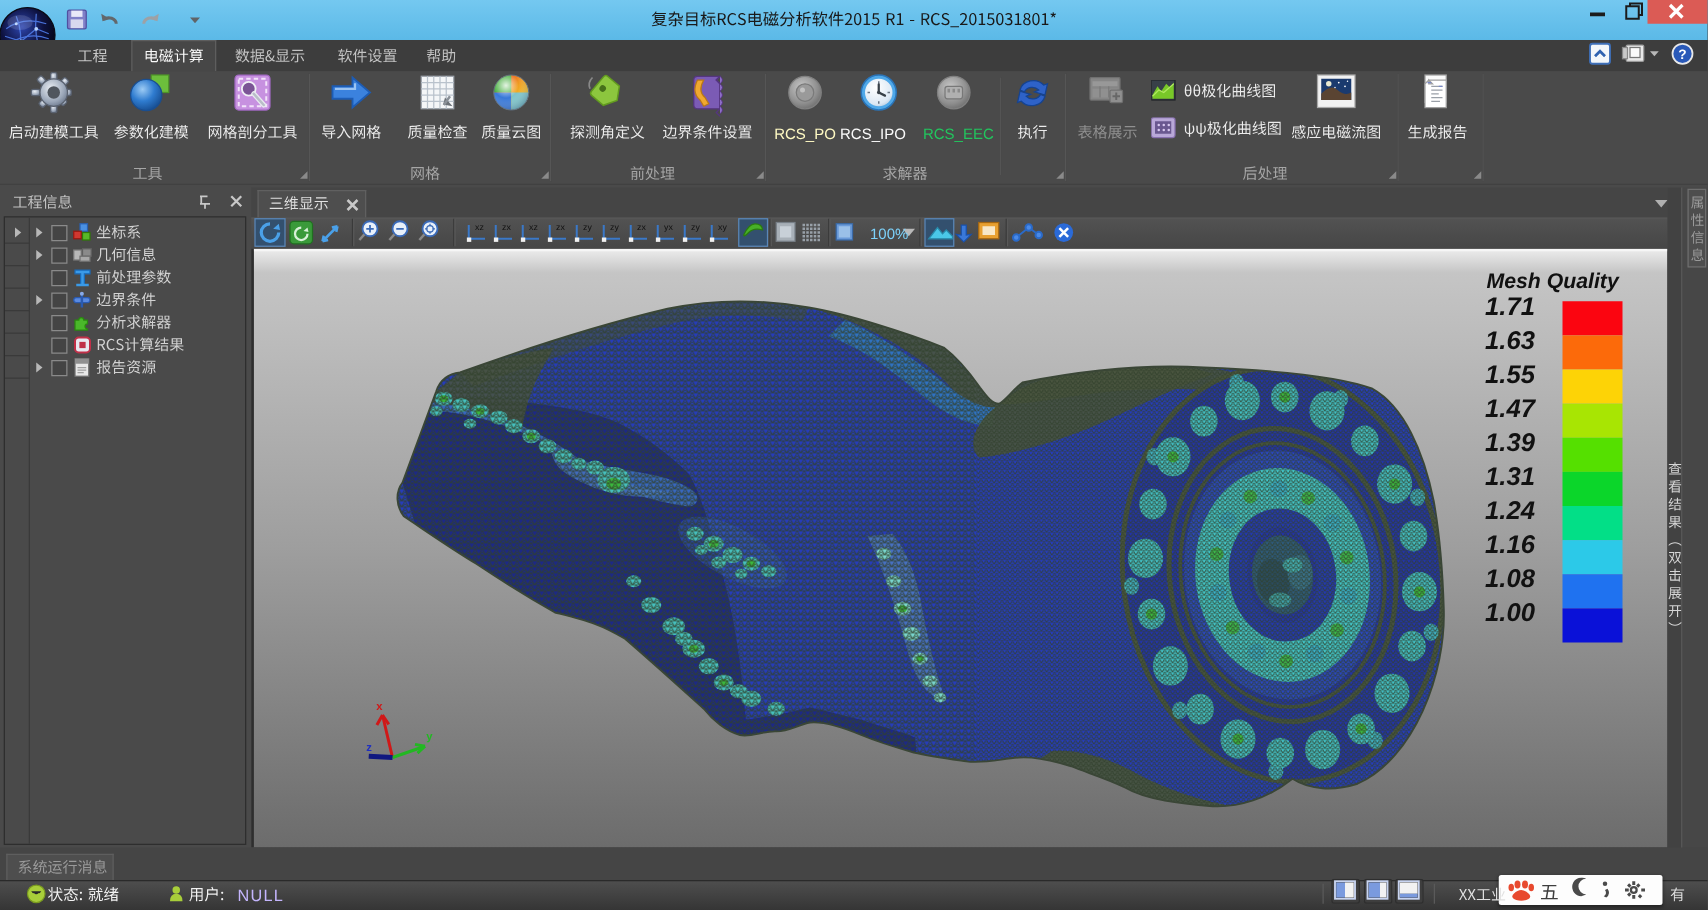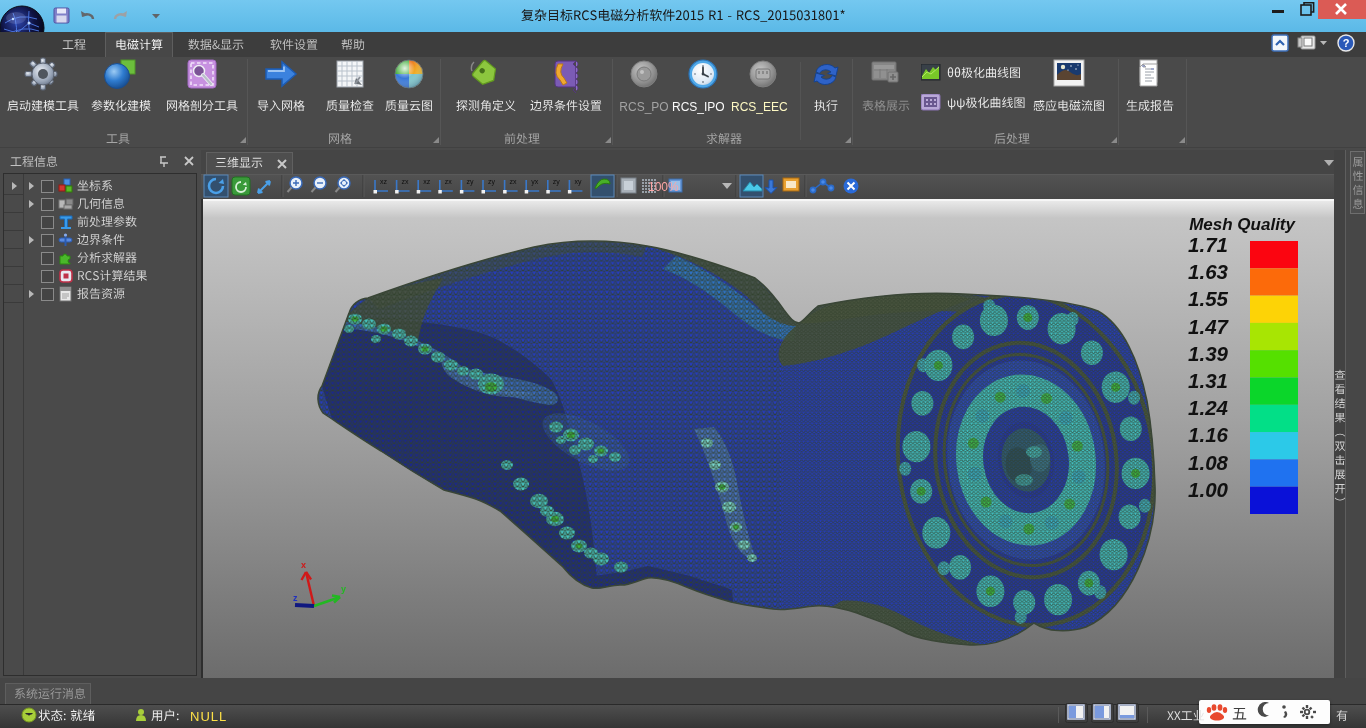--- a/index.html
+++ b/index.html
@@ -471,21 +471,21 @@
       <path d="M605 1v22" stroke="#585858"></path>
 <g stroke="#2A6AC8" stroke-width="1.6" fill="#4A8AE8">
         <path d="M612 16 L622 8 M622 8 L630 14" fill="none"></path>
         <circle cx="612" cy="16" r="2.6"></circle>
         <circle cx="622" cy="8" r="2.6"></circle>
         <circle cx="630" cy="14" r="2.6"></circle>
       </g>
 <circle cx="650" cy="12" r="7.5" fill="#2A6AD8"></circle>
       <path d="M646.5 8.5l7 7M653.5 8.5l-7 7" stroke="#FFF" stroke-width="2"></path>
 </svg>
-    <div class="abs" style="left:648px;top:180px;color:#fca5a5;font-size:12px;">100%</div>
+    <div class="abs" style="left:696px;top:180px;color:#7dd3fc;font-size:12px;">100%</div>
     <div class="abs" style="left:201px;top:199px;width:1133px;height:479px;background:#424242;"></div>
     <svg class="abs" style="left:201px;top:199px" width="1133" height="479" viewBox="0 0 1133 479">
 <defs>
 <linearGradient id="vbg" x1="0" y1="0" x2="0" y2="1">
 <stop offset="0" stop-color="#EDEDED"></stop>
           <stop offset="0.04" stop-color="#C5C5C5"></stop>
 <stop offset="0.5" stop-color="#9E9E9E"></stop>
           <stop offset="1" stop-color="#6C6C6C"></stop>
         </linearGradient>
 <pattern id="mesh" width="5.6" height="4.8" patternUnits="userSpaceOnUse">
@@ -684,21 +684,21 @@
     <div class="abs" style="left:5px;top:683px;width:86px;height:21px;background:#4E4E4E;border:1px solid #5E5E5E;border-bottom:none;"></div>
     <div class="abs" style="left:0;top:704px;width:1366px;height:24px;background:linear-gradient(#4E4E4E,#353535);border-top:1px solid #2A2A2A;"></div>
     <svg class="abs" style="left:20px;top:707px" width="130" height="18">
 <circle cx="9" cy="8" r="7" fill="#A8CE3A" stroke="#7A9A20"></circle>
 <path d="M5 6 a4.5 4.5 0 0 0 8 0 z" fill="#2A2A2A"></path>
       <circle cx="7" cy="8.6" r="1" fill="#A8CE3A"></circle>
       <circle cx="11" cy="8.6" r="1" fill="#A8CE3A"></circle>
 <circle cx="121" cy="5" r="3" fill="#A8CE3A"></circle>
       <path d="M116 14 q0 -6 5 -6 q5 0 5 6 z" fill="#A8CE3A"></path>
 </svg>
-    <div class="abs" style="left:190px;top:709px;color:#fde047;font-size:13px;letter-spacing:1px;">NULL</div>
+    <div class="abs" style="left:190px;top:709px;color:#c4b5fd;font-size:13px;letter-spacing:1px;">NULL</div>
     <div class="abs" style="left:1058px;top:707px;width:1px;height:16px;background:#5A5A5A;"></div>
     <div class="abs" style="left:1147px;top:707px;width:1px;height:16px;background:#5A5A5A;"></div>
     <svg class="abs" style="left:1065px;top:703px" width="23" height="20">
 <rect x="0.5" y="0.5" width="22" height="19" rx="2" fill="#3E3E3E" stroke="#2E2E2E"></rect>
 <rect x="3" y="2" width="16" height="14" fill="none" stroke="#C8D4F0" stroke-width="1.5"></rect>
       <rect x="4" y="3" width="7" height="12" fill="#7A9ADE"></rect>
       <rect x="11" y="3" width="7" height="12" fill="#F2F2F2"></rect>
     </svg>
     <svg class="abs" style="left:1091px;top:703px" width="23" height="20">
 <rect x="0.5" y="0.5" width="22" height="19" rx="2" fill="#3E3E3E" stroke="#2E2E2E"></rect>
@@ -732,23 +732,23 @@
 <rect x="97" y="8.8" width="3" height="2.4"></rect>
         <rect x="110" y="8.8" width="3" height="2.4"></rect>
 <g transform="rotate(45 104 10)">
           <rect x="102.8" y="3.6" width="2.4" height="2.6"></rect>
           <rect x="102.8" y="13.8" width="2.4" height="2.6"></rect>
           <rect x="97.6" y="8.8" width="2.6" height="2.4"></rect>
           <rect x="109.8" y="8.8" width="2.6" height="2.4"></rect>
         </g>
       </g>
 </svg>
-    <div class="abs" style="left:614px;top:100px;width:60px;text-align:center;color:#a3a3a3;font-size:12px;">RCS_PO</div>
+    <div class="abs" style="left:614px;top:100px;width:60px;text-align:center;color:#fef9c3;font-size:12px;">RCS_PO</div>
     <div class="abs" style="left:672px;top:100px;width:62px;color:#FAFAFA;font-size:12px;">RCS_IPO</div>
-    <div class="abs" style="left:731px;top:100px;width:64px;text-align:left;color:#fef9c3;font-size:12px;">RCS_EEC</div>
+    <div class="abs" style="left:731px;top:100px;width:64px;text-align:right;color:#22c55e;font-size:12px;">RCS_EEC</div>
     <svg class="abs" style="left:0;top:0;pointer-events:none" width="1366" height="728">
       <path fill="#1A1A1A" d="M524.7 14.3H530.8V15.1H524.7ZM524.7 12.7H530.8V13.6H524.7ZM523.8 12V15.9H525.2C524.5 16.8 523.3 17.8 522.2 18.3C522.4 18.5 522.8 18.8 522.9 19C523.4 18.7 524 18.3 524.5 17.8C525 18.4 525.7 18.9 526.5 19.3C524.9 19.8 523.1 20 521.4 20.2C521.6 20.4 521.8 20.8 521.8 21C523.8 20.8 525.8 20.5 527.6 19.8C529.2 20.4 531 20.8 533 20.9C533.1 20.7 533.3 20.3 533.5 20.1C531.8 20 530.2 19.7 528.7 19.3C529.9 18.7 531 18 531.6 17L531 16.6L530.9 16.7H525.7C525.9 16.4 526.1 16.2 526.3 15.9L526.2 15.9H531.8V12ZM524.5 9.1C523.9 10.4 522.7 11.6 521.6 12.3C521.8 12.5 522.1 12.9 522.2 13.1C522.9 12.6 523.6 11.9 524.2 11.2H532.7V10.3H524.8C525 10 525.2 9.7 525.4 9.4ZM530.1 17.4C529.5 18 528.6 18.5 527.6 18.9C526.6 18.5 525.8 18 525.2 17.4Z M537.4 17.3C536.8 18.2 535.8 19.1 534.8 19.6C535.1 19.8 535.4 20.2 535.6 20.3C536.6 19.7 537.7 18.6 538.4 17.6ZM542.3 17.7C543.2 18.4 544.3 19.5 544.8 20.2L545.6 19.7C545.1 19 544 18 543.1 17.2ZM539 9.1C539 9.6 538.9 10.1 538.8 10.6H535.3V11.6H538.4C537.9 12.8 536.8 13.7 534.6 14.3C534.8 14.5 535.1 14.8 535.2 15.1C537.7 14.4 538.9 13.2 539.5 11.6H542.4V13.4C542.4 14.4 542.7 14.7 543.7 14.7C543.9 14.7 544.9 14.7 545.2 14.7C546 14.7 546.3 14.3 546.4 12.6C546.1 12.6 545.7 12.4 545.5 12.3C545.5 13.6 545.4 13.7 545 13.7C544.8 13.7 544 13.7 543.8 13.7C543.5 13.7 543.4 13.7 543.4 13.4V10.6H539.8C539.9 10.1 539.9 9.6 540 9.1ZM534.9 15.6V16.5H539.9V19.9C539.9 20 539.9 20.1 539.7 20.1C539.4 20.1 538.7 20.1 538 20.1C538.1 20.4 538.3 20.7 538.3 21C539.3 21 540 21 540.4 20.9C540.8 20.7 541 20.4 541 19.9V16.5H546V15.6H541V14.4H539.9V15.6Z M550 13.9H556.9V16H550ZM550 13V10.8H556.9V13ZM550 17H556.9V19.1H550ZM549.1 9.9V21H550V20.1H556.9V21H557.9V9.9Z M566.1 10.1V11H571.7V10.1ZM570.1 15.8C570.7 17.1 571.3 18.8 571.5 19.8L572.4 19.5C572.2 18.4 571.6 16.8 571 15.5ZM566.4 15.6C566 16.9 565.5 18.3 564.7 19.3C565 19.4 565.3 19.6 565.5 19.8C566.2 18.8 566.9 17.3 567.3 15.7ZM565.5 13.2V14.1H568.3V19.8C568.3 19.9 568.2 20 568 20C567.9 20 567.2 20 566.6 20C566.7 20.3 566.8 20.7 566.9 21C567.8 21 568.4 21 568.8 20.8C569.1 20.6 569.3 20.3 569.3 19.8V14.1H572.4V13.2ZM562.6 9.1V11.8H560.6V12.7H562.4C562 14.4 561.1 16.2 560.3 17.2C560.5 17.5 560.8 17.9 560.9 18.1C561.5 17.3 562.1 15.9 562.6 14.5V21H563.6V14.2C564 14.9 564.6 15.7 564.8 16.1L565.4 15.3C565.1 15 564 13.5 563.6 13.1V12.7H565.3V11.8H563.6V9.1Z M575.5 15V11.4H577.1C578.6 11.4 579.4 11.9 579.4 13.1C579.4 14.4 578.6 15 577.1 15ZM579.5 20H580.9L578.5 15.8C579.8 15.5 580.6 14.6 580.6 13.1C580.6 11.2 579.2 10.5 577.3 10.5H574.3V20H575.5V16H577.2Z M586.2 20.2C587.4 20.2 588.3 19.7 589.1 18.8L588.4 18C587.8 18.7 587.1 19.1 586.2 19.1C584.4 19.1 583.2 17.6 583.2 15.2C583.2 12.8 584.5 11.4 586.2 11.4C587.1 11.4 587.7 11.7 588.2 12.3L588.8 11.5C588.3 10.9 587.4 10.3 586.2 10.3C583.8 10.3 582 12.2 582 15.2C582 18.3 583.8 20.2 586.2 20.2Z M593.5 20.2C595.5 20.2 596.7 19 596.7 17.5C596.7 16 595.9 15.4 594.8 14.9L593.4 14.3C592.7 14 591.8 13.7 591.8 12.7C591.8 11.9 592.5 11.4 593.6 11.4C594.5 11.4 595.2 11.7 595.8 12.2L596.4 11.5C595.8 10.8 594.7 10.3 593.6 10.3C591.9 10.3 590.6 11.4 590.6 12.8C590.6 14.2 591.7 14.9 592.6 15.3L593.9 15.9C594.8 16.3 595.5 16.6 595.5 17.6C595.5 18.5 594.8 19.1 593.5 19.1C592.5 19.1 591.6 18.6 590.9 17.9L590.2 18.8C591 19.6 592.1 20.2 593.5 20.2Z M603.2 14.7V16.6H599.9V14.7ZM604.2 14.7H607.5V16.6H604.2ZM603.2 13.8H599.9V11.9H603.2ZM604.2 13.8V11.9H607.5V13.8ZM598.9 11V18.3H599.9V17.5H603.2V18.9C603.2 20.4 603.6 20.8 605.1 20.8C605.4 20.8 607.6 20.8 607.9 20.8C609.3 20.8 609.6 20.1 609.8 18.2C609.5 18.1 609.1 17.9 608.8 17.7C608.7 19.4 608.6 19.8 607.9 19.8C607.4 19.8 605.5 19.8 605.1 19.8C604.3 19.8 604.2 19.7 604.2 18.9V17.5H608.5V11H604.2V9.1H603.2V11Z M610.8 9.8V10.6H612.3C612 12.8 611.5 14.9 610.6 16.3C610.8 16.5 611 17 611.1 17.2C611.3 16.9 611.5 16.5 611.7 16V20.5H612.5V19.4H614.5V13.7H612.5C612.8 12.7 613 11.7 613.1 10.6H614.7V9.8ZM612.5 14.5H613.8V18.6H612.5ZM620.5 9.1C620.3 9.8 619.9 10.7 619.5 11.4H617.3L618 11.1C617.8 10.5 617.4 9.7 616.9 9.1L616.2 9.4C616.6 10 617 10.9 617.2 11.4H615V12.3H622.7V11.4H620.4C620.8 10.8 621.2 10 621.5 9.4ZM614.9 20.5C615.1 20.4 615.5 20.3 617.8 19.9C617.9 20.2 617.9 20.5 618 20.8L618.7 20.7C618.6 19.8 618.2 18.6 617.9 17.6L617.2 17.7C617.4 18.2 617.5 18.7 617.6 19.2L615.9 19.4C616.9 18 617.9 16.1 618.7 14.3L617.9 13.9C617.7 14.5 617.5 15 617.2 15.5L615.9 15.6C616.4 14.8 616.9 13.8 617.3 12.8L616.4 12.4C616.1 13.6 615.5 14.9 615.3 15.2C615.1 15.5 615 15.7 614.8 15.8C614.9 16 615 16.4 615.1 16.6C615.2 16.5 615.5 16.5 616.8 16.3C616.3 17.4 615.7 18.3 615.5 18.6C615.1 19.2 614.9 19.6 614.6 19.6C614.7 19.9 614.8 20.3 614.9 20.5ZM618.9 20.5C619.1 20.3 619.5 20.2 622 19.9C622 20.2 622.1 20.5 622.2 20.8L622.9 20.6C622.8 19.8 622.3 18.5 621.9 17.5L621.2 17.7C621.4 18.1 621.6 18.6 621.8 19.1L619.8 19.4C620.8 17.9 621.8 16 622.5 14.2L621.6 13.9C621.4 14.4 621.2 15 621 15.5L619.6 15.6C620.1 14.8 620.6 13.8 620.9 12.8L620 12.4C619.8 13.6 619.2 14.8 619 15.1C618.9 15.5 618.7 15.7 618.5 15.7C618.6 16 618.8 16.4 618.8 16.6C619 16.5 619.3 16.4 620.6 16.3C620.1 17.4 619.7 18.3 619.4 18.6C619.1 19.1 618.8 19.5 618.6 19.6C618.7 19.8 618.8 20.3 618.9 20.5L618.9 20.4Z M632 9.3 631.1 9.7C632.1 11.6 633.6 13.7 635 14.9C635.2 14.6 635.5 14.3 635.8 14.1C634.4 13.1 632.9 11.1 632 9.3ZM627.5 9.3C626.8 11.3 625.4 13.1 623.9 14.3C624.1 14.4 624.5 14.8 624.7 15C625.1 14.7 625.4 14.4 625.7 14.1V15H628.2C627.9 17.2 627.2 19.2 624.1 20.2C624.4 20.5 624.6 20.8 624.7 21.1C628.1 19.9 628.9 17.5 629.3 15H632.8C632.7 18.2 632.5 19.5 632.1 19.8C632 19.9 631.9 20 631.6 20C631.3 20 630.5 20 629.6 19.9C629.8 20.2 629.9 20.6 630 20.9C630.8 20.9 631.6 20.9 632 20.9C632.4 20.9 632.7 20.8 633 20.4C633.5 19.9 633.6 18.5 633.8 14.5C633.9 14.3 633.9 14 633.9 14H625.8C626.9 12.8 627.9 11.3 628.5 9.6Z M642.6 10.5V14.5C642.6 16.3 642.4 18.8 641.3 20.5C641.5 20.6 641.9 20.9 642.1 21C643.3 19.2 643.5 16.5 643.5 14.5V14.5H645.9V21H646.8V14.5H648.7V13.5H643.5V11.2C645.1 10.9 646.8 10.5 648 10L647.2 9.2C646.1 9.7 644.2 10.2 642.6 10.5ZM639 9.1V11.9H637.1V12.8H638.9C638.5 14.6 637.6 16.6 636.7 17.7C636.9 18 637.1 18.3 637.2 18.6C637.9 17.7 638.5 16.3 639 14.9V21H640V14.7C640.4 15.4 640.9 16.2 641.1 16.7L641.8 15.9C641.5 15.5 640.4 14 640 13.5V12.8H641.9V11.9H640V9.1Z M657 9.1C656.7 11.1 656.2 13 655.3 14.2C655.5 14.3 655.9 14.6 656.1 14.8C656.6 14 657 13.1 657.3 12H660.7C660.5 12.9 660.3 13.9 660.1 14.5L660.9 14.7C661.2 13.8 661.5 12.4 661.8 11.2L661.1 11L661 11.1H657.6C657.7 10.5 657.8 9.8 657.9 9.2ZM657.9 13.2V13.8C657.9 15.6 657.7 18.3 655 20.4C655.2 20.5 655.5 20.8 655.7 21.1C657.3 19.8 658.1 18.4 658.5 17C659 18.8 659.9 20.3 661.2 21C661.3 20.8 661.6 20.4 661.9 20.2C660.2 19.4 659.3 17.3 658.8 15C658.9 14.6 658.9 14.2 658.9 13.8V13.2ZM650.5 15.7C650.6 15.6 651 15.5 651.5 15.5H652.9V17.4L649.8 17.8L650 18.8L652.9 18.3V21H653.8V18.2L655.6 17.9L655.5 17L653.8 17.3V15.5H655.4V14.6H653.8V12.7H652.9V14.6H651.5C651.9 13.7 652.3 12.7 652.7 11.6H655.5V10.6H653C653.2 10.2 653.3 9.7 653.4 9.3L652.4 9.1C652.3 9.6 652.2 10.1 652.1 10.6H649.9V11.6H651.8C651.4 12.6 651.1 13.4 650.9 13.8C650.7 14.4 650.5 14.8 650.2 14.8C650.3 15.1 650.5 15.5 650.5 15.7Z M666.4 15.6V16.5H670.1V21H671.1V16.5H674.7V15.6H671.1V12.7H674.1V11.7H671.1V9.2H670.1V11.7H668.4C668.6 11.2 668.7 10.5 668.8 9.9L667.9 9.7C667.6 11.4 667.1 13.1 666.3 14.2C666.5 14.3 667 14.5 667.1 14.7C667.5 14.1 667.8 13.4 668.1 12.7H670.1V15.6ZM665.8 9.1C665.1 11.1 663.9 13 662.7 14.3C662.9 14.5 663.2 15 663.3 15.3C663.7 14.8 664.1 14.3 664.5 13.8V21H665.4V12.2C665.9 11.3 666.3 10.4 666.7 9.4Z M675.9 20H681.9V19H679.2C678.7 19 678.2 19 677.7 19.1C679.9 16.9 681.4 15 681.4 13.1C681.4 11.4 680.3 10.3 678.6 10.3C677.4 10.3 676.6 10.8 675.8 11.7L676.5 12.4C677 11.7 677.7 11.3 678.5 11.3C679.7 11.3 680.2 12.1 680.2 13.1C680.2 14.8 678.9 16.7 675.9 19.3Z M686.1 20.2C687.9 20.2 689.1 18.5 689.1 15.2C689.1 11.9 687.9 10.3 686.1 10.3C684.3 10.3 683.2 11.9 683.2 15.2C683.2 18.5 684.3 20.2 686.1 20.2ZM686.1 19.2C685 19.2 684.3 18 684.3 15.2C684.3 12.4 685 11.2 686.1 11.2C687.2 11.2 687.9 12.4 687.9 15.2C687.9 18 687.2 19.2 686.1 19.2Z M690.9 20H696.1V19H694.2V10.5H693.3C692.8 10.8 692.1 11 691.3 11.1V11.9H693V19H690.9Z M700.3 20.2C701.9 20.2 703.5 19 703.5 16.9C703.5 14.8 702.2 13.9 700.6 13.9C700 13.9 699.6 14 699.2 14.2L699.4 11.5H703V10.5H698.4L698.1 14.9L698.7 15.3C699.2 15 699.6 14.8 700.3 14.8C701.5 14.8 702.3 15.6 702.3 16.9C702.3 18.3 701.4 19.2 700.2 19.2C699.1 19.2 698.4 18.7 697.9 18.1L697.3 18.9C697.9 19.5 698.9 20.2 700.3 20.2Z M710.6 15V11.4H712.2C713.7 11.4 714.5 11.9 714.5 13.1C714.5 14.4 713.7 15 712.2 15ZM714.6 20H715.9L713.5 15.8C714.8 15.5 715.7 14.6 715.7 13.1C715.7 11.2 714.3 10.5 712.3 10.5H709.4V20H710.6V16H712.3Z M717.5 20H722.7V19H720.8V10.5H719.9C719.3 10.8 718.7 11 717.9 11.1V11.9H719.6V19H717.5Z M728 16.8H731.4V15.9H728Z M738.3 15V11.4H739.9C741.4 11.4 742.3 11.9 742.3 13.1C742.3 14.4 741.4 15 739.9 15ZM742.4 20H743.7L741.3 15.8C742.6 15.5 743.5 14.6 743.5 13.1C743.5 11.2 742.1 10.5 740.1 10.5H737.2V20H738.3V16H740.1Z M749 20.2C750.2 20.2 751.2 19.7 751.9 18.8L751.3 18C750.6 18.7 750 19.1 749 19.1C747.2 19.1 746.1 17.6 746.1 15.2C746.1 12.8 747.3 11.4 749.1 11.4C749.9 11.4 750.5 11.7 751 12.3L751.7 11.5C751.1 10.9 750.2 10.3 749.1 10.3C746.7 10.3 744.8 12.2 744.8 15.2C744.8 18.3 746.6 20.2 749 20.2Z M756.3 20.2C758.3 20.2 759.6 19 759.6 17.5C759.6 16 758.7 15.4 757.6 14.9L756.3 14.3C755.5 14 754.7 13.7 754.7 12.7C754.7 11.9 755.4 11.4 756.5 11.4C757.3 11.4 758 11.7 758.6 12.2L759.3 11.5C758.6 10.8 757.6 10.3 756.5 10.3C754.7 10.3 753.5 11.4 753.5 12.8C753.5 14.2 754.5 14.9 755.4 15.3L756.8 15.9C757.7 16.3 758.4 16.6 758.4 17.6C758.4 18.5 757.6 19.1 756.4 19.1C755.4 19.1 754.4 18.6 753.7 17.9L753 18.8C753.8 19.6 755 20.2 756.3 20.2Z M760.3 21.8H767.2V21H760.3Z M768 20H774V19H771.3C770.8 19 770.3 19 769.8 19.1C772 16.9 773.5 15 773.5 13.1C773.5 11.4 772.4 10.3 770.7 10.3C769.5 10.3 768.7 10.8 767.9 11.7L768.6 12.4C769.1 11.7 769.8 11.3 770.6 11.3C771.8 11.3 772.3 12.1 772.3 13.1C772.3 14.8 771 16.7 768 19.3Z M778.2 20.2C780 20.2 781.2 18.5 781.2 15.2C781.2 11.9 780 10.3 778.2 10.3C776.4 10.3 775.3 11.9 775.3 15.2C775.3 18.5 776.4 20.2 778.2 20.2ZM778.2 19.2C777.2 19.2 776.4 18 776.4 15.2C776.4 12.4 777.2 11.2 778.2 11.2C779.3 11.2 780.1 12.4 780.1 15.2C780.1 18 779.3 19.2 778.2 19.2Z M783 20H788.2V19H786.3V10.5H785.4C784.9 10.8 784.3 11 783.4 11.1V11.9H785.1V19H783Z M792.5 20.2C794.1 20.2 795.6 19 795.6 16.9C795.6 14.8 794.3 13.9 792.7 13.9C792.1 13.9 791.7 14 791.3 14.2L791.5 11.5H795.1V10.5H790.5L790.2 14.9L790.8 15.3C791.3 15 791.8 14.8 792.4 14.8C793.6 14.8 794.4 15.6 794.4 16.9C794.4 18.3 793.5 19.2 792.3 19.2C791.2 19.2 790.5 18.7 790 18.1L789.4 18.9C790 19.5 791 20.2 792.5 20.2Z M799.9 20.2C801.7 20.2 802.8 18.5 802.8 15.2C802.8 11.9 801.7 10.3 799.9 10.3C798.1 10.3 796.9 11.9 796.9 15.2C796.9 18.5 798.1 20.2 799.9 20.2ZM799.9 19.2C798.8 19.2 798.1 18 798.1 15.2C798.1 12.4 798.8 11.2 799.9 11.2C801 11.2 801.7 12.4 801.7 15.2C801.7 18 801 19.2 799.9 19.2Z M806.9 20.2C808.6 20.2 810 19.2 810 17.5C810 16.1 809.1 15.3 807.9 15V15C809 14.6 809.6 13.8 809.6 12.7C809.6 11.2 808.5 10.3 806.9 10.3C805.8 10.3 804.9 10.8 804.2 11.4L804.8 12.2C805.4 11.6 806.1 11.3 806.8 11.3C807.8 11.3 808.4 11.9 808.4 12.8C808.4 13.8 807.8 14.6 805.8 14.6V15.5C808 15.5 808.8 16.3 808.8 17.4C808.8 18.5 808 19.2 806.8 19.2C805.7 19.2 805 18.7 804.5 18.1L803.9 18.9C804.5 19.5 805.4 20.2 806.9 20.2Z M811.8 20H817.1V19H815.2V10.5H814.2C813.7 10.8 813.1 11 812.3 11.1V11.9H814V19H811.8Z M821.5 20.2C823.3 20.2 824.5 19.1 824.5 17.7C824.5 16.4 823.8 15.7 822.9 15.2V15.1C823.5 14.7 824.2 13.8 824.2 12.8C824.2 11.4 823.2 10.3 821.6 10.3C820.1 10.3 819 11.3 819 12.7C819 13.7 819.6 14.5 820.2 14.9V15C819.4 15.5 818.5 16.4 818.5 17.6C818.5 19.1 819.8 20.2 821.5 20.2ZM822.2 14.8C821.1 14.4 820 13.9 820 12.7C820 11.8 820.7 11.2 821.6 11.2C822.6 11.2 823.2 12 823.2 12.9C823.2 13.6 822.8 14.3 822.2 14.8ZM821.6 19.3C820.4 19.3 819.6 18.5 819.6 17.5C819.6 16.6 820.1 15.9 820.9 15.4C822.2 15.9 823.4 16.4 823.4 17.7C823.4 18.6 822.7 19.3 821.6 19.3Z M828.7 20.2C830.5 20.2 831.7 18.5 831.7 15.2C831.7 11.9 830.5 10.3 828.7 10.3C826.9 10.3 825.8 11.9 825.8 15.2C825.8 18.5 826.9 20.2 828.7 20.2ZM828.7 19.2C827.7 19.2 826.9 18 826.9 15.2C826.9 12.4 827.7 11.2 828.7 11.2C829.8 11.2 830.6 12.4 830.6 15.2C830.6 18 829.8 19.2 828.7 19.2Z M833.5 20H838.7V19H836.8V10.5H835.9C835.4 10.8 834.8 11 833.9 11.1V11.9H835.6V19H833.5Z M841.6 13.9 842.6 12.6 843.6 13.9 844.2 13.5 843.3 12.1 844.8 11.5 844.5 10.8 843.1 11.2 842.9 9.7H842.2L842.1 11.2L840.6 10.8L840.4 11.5L841.8 12.1L841 13.5Z"></path>
       <path fill="#C8C8C8" d="M62.6 48.1V49H73.4V48.1H68.5V41.2H72.8V40.3H63.2V41.2H67.5V48.1Z M80.4 40.2H84V42.4H80.4ZM79.5 39.4V43.2H84.9V39.4ZM79.4 46.5V47.3H81.7V48.8H78.6V49.6H85.6V48.8H82.6V47.3H85V46.5H82.6V45H85.3V44.2H79.1V45H81.7V46.5ZM78.3 39.1C77.4 39.5 75.9 39.8 74.5 40.1C74.6 40.3 74.7 40.6 74.8 40.8C75.3 40.7 75.9 40.6 76.5 40.5V42.3H74.6V43.1H76.4C75.9 44.5 75.1 46.1 74.3 46.9C74.5 47.2 74.7 47.5 74.8 47.8C75.4 47 76.1 45.8 76.5 44.6V49.9H77.4V44.8C77.8 45.3 78.3 45.9 78.5 46.3L79.1 45.5C78.8 45.3 77.8 44.2 77.4 43.9V43.1H78.9V42.3H77.4V40.3C78 40.1 78.5 40 79 39.8Z"></path>
       <path fill="#FAFAFA" d="M120.4 44.1V45.8H117.4V44.1ZM121.4 44.1H124.5V45.8H121.4ZM120.4 43.3H117.4V41.5H120.4ZM121.4 43.3V41.5H124.5V43.3ZM116.5 40.7V47.5H117.4V46.7H120.4V48C120.4 49.4 120.8 49.8 122.2 49.8C122.5 49.8 124.5 49.8 124.8 49.8C126.1 49.8 126.4 49.1 126.5 47.3C126.3 47.2 125.9 47.1 125.6 46.9C125.6 48.4 125.4 48.8 124.8 48.8C124.3 48.8 122.6 48.8 122.2 48.8C121.5 48.8 121.4 48.7 121.4 48V46.7H125.4V40.7H121.4V38.9H120.4V40.7Z M127.5 39.6V40.3H128.8C128.6 42.4 128.1 44.3 127.3 45.6C127.5 45.8 127.7 46.2 127.7 46.4C127.9 46.1 128.1 45.7 128.3 45.3V49.4H129V48.4H130.9V43.2H129.1C129.3 42.3 129.5 41.3 129.6 40.3H131.1V39.6ZM129 43.9H130.2V47.7H129ZM136.4 38.9C136.2 39.6 135.8 40.5 135.5 41.1H133.4L134.1 40.8C133.9 40.3 133.5 39.5 133.1 39L132.4 39.3C132.8 39.8 133.2 40.6 133.3 41.1H131.3V41.9H138.5V41.1H136.3C136.7 40.5 137 39.8 137.3 39.2ZM131.2 49.4C131.4 49.3 131.8 49.3 133.9 48.9C134 49.2 134 49.5 134.1 49.8L134.7 49.6C134.6 48.8 134.3 47.7 134 46.8L133.4 46.9C133.5 47.3 133.6 47.8 133.8 48.2L132.2 48.5C133.1 47.1 134 45.4 134.8 43.7L134 43.4C133.8 43.9 133.6 44.4 133.4 44.8L132.2 44.9C132.6 44.2 133.1 43.3 133.4 42.4L132.7 42C132.4 43.1 131.8 44.3 131.6 44.5C131.5 44.8 131.3 45.1 131.1 45.1C131.2 45.3 131.4 45.7 131.4 45.9C131.6 45.8 131.8 45.7 133 45.6C132.5 46.6 132 47.4 131.8 47.8C131.5 48.3 131.2 48.6 131 48.7C131.1 48.9 131.2 49.3 131.2 49.4ZM134.9 49.4C135.1 49.3 135.5 49.2 137.8 48.9C137.8 49.2 137.9 49.5 138 49.7L138.6 49.6C138.5 48.8 138.1 47.6 137.7 46.7L137.1 46.9C137.2 47.3 137.4 47.7 137.6 48.2L135.8 48.4C136.7 47.1 137.6 45.4 138.2 43.7L137.5 43.3C137.3 43.8 137.1 44.3 136.9 44.8L135.6 44.9C136 44.2 136.5 43.2 136.8 42.3L136 42C135.7 43.1 135.2 44.2 135.1 44.5C134.9 44.8 134.8 45 134.6 45.1C134.7 45.3 134.8 45.7 134.9 45.8C135 45.8 135.3 45.7 136.6 45.6C136.1 46.6 135.6 47.4 135.4 47.7C135.1 48.2 134.9 48.6 134.6 48.6C134.7 48.9 134.9 49.3 134.9 49.4L134.9 49.4Z M140.6 39.7C141.3 40.3 142.2 41.1 142.5 41.6L143.2 40.9C142.7 40.4 141.9 39.7 141.2 39.1ZM139.6 42.7V43.6H141.5V47.9C141.5 48.4 141.1 48.8 140.9 48.9C141 49.1 141.3 49.5 141.4 49.7C141.5 49.5 141.9 49.2 144.1 47.6C144.1 47.4 143.9 47.1 143.8 46.8L142.4 47.8V42.7ZM146.5 39V42.9H143.5V43.8H146.5V50H147.5V43.8H150.5V42.9H147.5V39Z M154 43.5H160.2V44.2H154ZM154 44.8H160.2V45.5H154ZM154 42.3H160.2V42.9H154ZM157.9 38.9C157.6 39.8 157 40.7 156.2 41.2C156.4 41.3 156.8 41.5 157 41.6H154.6L155.2 41.4C155.2 41.2 155 40.8 154.8 40.6H156.8V39.8H153.7C153.8 39.6 153.9 39.3 154 39.1L153.2 38.9C152.8 39.8 152.2 40.7 151.4 41.3C151.6 41.5 152 41.7 152.2 41.8C152.5 41.5 152.9 41 153.2 40.6H153.8C154.1 40.9 154.3 41.4 154.4 41.6H153.1V46.1H154.7V46.9L154.7 47.2H151.7V47.9H154.4C154.1 48.4 153.4 48.9 151.9 49.3C152.1 49.5 152.3 49.8 152.4 50C154.3 49.4 155.2 48.7 155.5 47.9H158.7V49.9H159.6V47.9H162.4V47.2H159.6V46.1H161.1V41.6H159.9L160.6 41.3C160.4 41.1 160.2 40.8 160 40.6H162.3V39.8H158.4C158.6 39.6 158.7 39.3 158.8 39.1ZM158.7 47.2H155.6L155.6 46.9V46.1H158.7ZM157.1 41.6C157.4 41.3 157.7 41 158 40.6H159C159.3 40.9 159.6 41.3 159.8 41.6Z"></path>
       <path fill="#C4C4C4" d="M193.2 39.1C193 39.6 192.6 40.3 192.3 40.7L192.9 41C193.2 40.6 193.6 40 194 39.5ZM189 39.5C189.3 40 189.6 40.6 189.7 41.1L190.4 40.8C190.3 40.3 190 39.7 189.6 39.2ZM192.8 45.9C192.5 46.5 192.2 47 191.7 47.5C191.2 47.3 190.8 47 190.3 46.8C190.5 46.6 190.7 46.2 190.9 45.9ZM189.2 47.2C189.8 47.4 190.5 47.7 191.1 48C190.3 48.6 189.4 48.9 188.4 49.2C188.5 49.3 188.7 49.6 188.8 49.9C189.9 49.6 190.9 49.1 191.8 48.4C192.2 48.6 192.6 48.9 192.8 49.1L193.4 48.5C193.1 48.3 192.8 48.1 192.4 47.9C193 47.2 193.5 46.3 193.8 45.3L193.3 45.1L193.2 45.1H191.2L191.5 44.5L190.7 44.4C190.6 44.6 190.5 44.9 190.4 45.1H188.7V45.9H190C189.7 46.4 189.5 46.8 189.2 47.2ZM191 38.9V41.2H188.5V41.9H190.7C190.1 42.7 189.2 43.4 188.4 43.8C188.5 43.9 188.8 44.3 188.9 44.5C189.6 44.1 190.4 43.4 191 42.7V44.2H191.8V42.5C192.4 42.9 193.1 43.5 193.4 43.8L193.9 43.1C193.6 42.9 192.6 42.3 192 41.9H194.3V41.2H191.8V38.9ZM195.4 39C195.1 41.1 194.6 43.1 193.7 44.4C193.9 44.5 194.2 44.8 194.4 45C194.7 44.5 194.9 44 195.2 43.4C195.4 44.6 195.8 45.7 196.2 46.6C195.6 47.8 194.6 48.6 193.3 49.3C193.5 49.4 193.7 49.8 193.8 50C195 49.3 196 48.5 196.7 47.5C197.3 48.5 198 49.3 199 49.9C199.1 49.6 199.4 49.3 199.6 49.1C198.6 48.6 197.8 47.7 197.2 46.6C197.8 45.4 198.2 43.9 198.5 42.1H199.3V41.2H195.9C196 40.6 196.2 39.9 196.3 39.1ZM197.6 42.1C197.4 43.5 197.1 44.7 196.7 45.7C196.2 44.6 195.9 43.4 195.7 42.1Z M205.7 46.1V50H206.5V49.5H210.2V49.9H211V46.1H208.7V44.7H211.4V43.9H208.7V42.6H211V39.4H204.6V43.1C204.6 45 204.5 47.6 203.3 49.4C203.5 49.5 203.9 49.8 204 49.9C205 48.5 205.4 46.4 205.5 44.7H207.9V46.1ZM205.5 40.2H210.1V41.8H205.5ZM205.5 42.6H207.9V43.9H205.5L205.5 43.1ZM206.5 48.7V46.9H210.2V48.7ZM201.9 38.9V41.3H200.4V42.2H201.9V44.8C201.3 45 200.7 45.2 200.2 45.3L200.5 46.2L201.9 45.7V48.8C201.9 49 201.8 49 201.7 49C201.6 49.1 201.1 49.1 200.6 49C200.7 49.3 200.8 49.7 200.8 49.9C201.6 49.9 202 49.9 202.3 49.7C202.6 49.6 202.7 49.3 202.7 48.8V45.4L204.1 45L204 44.2L202.7 44.6V42.2H204.1V41.3H202.7V38.9Z M215 49.2C216 49.2 216.9 48.8 217.5 48.1C218.3 48.7 218.9 49 219.6 49.2L219.9 48.2C219.4 48.1 218.8 47.8 218.2 47.4C218.9 46.5 219.4 45.4 219.7 44.3H218.7C218.5 45.3 218 46.1 217.5 46.9C216.7 46.2 215.8 45.3 215.3 44.4C216.2 43.7 217.2 42.9 217.2 41.8C217.2 40.8 216.6 40 215.5 40C214.3 40 213.5 40.9 213.5 42.1C213.5 42.7 213.7 43.5 214.1 44.2C213.2 44.8 212.3 45.5 212.3 46.7C212.3 48.1 213.4 49.2 215 49.2ZM216.8 47.6C216.3 48 215.7 48.3 215.1 48.3C214.2 48.3 213.4 47.6 213.4 46.7C213.4 46 213.9 45.4 214.5 44.9C215.1 45.9 216 46.8 216.8 47.6ZM214.9 43.7C214.6 43.1 214.4 42.6 214.4 42.1C214.4 41.4 214.9 40.8 215.5 40.8C216.1 40.8 216.4 41.3 216.4 41.8C216.4 42.6 215.7 43.1 214.9 43.7Z M223 42.2H229.1V43.4H223ZM223 40.2H229.1V41.5H223ZM222.1 39.5V44.1H230.1V39.5ZM229.9 45C229.5 45.8 228.8 46.8 228.2 47.5L228.9 47.8C229.5 47.2 230.2 46.2 230.7 45.4ZM221.5 45.4C222 46.2 222.6 47.3 222.9 47.9L223.6 47.5C223.4 46.9 222.7 45.9 222.3 45.1ZM226.9 44.6V48.5H225.1V44.6H224.3V48.5H220.5V49.4H231.6V48.5H227.8V44.6Z M234.9 44.8C234.4 46.1 233.5 47.5 232.5 48.3C232.7 48.4 233.1 48.7 233.3 48.9C234.3 47.9 235.2 46.5 235.8 45ZM240.3 45.2C241.1 46.3 242 47.9 242.4 48.9L243.3 48.5C242.9 47.5 242 45.9 241.1 44.8ZM233.8 39.8V40.7H242.3V39.8ZM232.8 42.7V43.6H237.6V48.8C237.6 49 237.5 49 237.3 49C237.1 49 236.3 49 235.5 49C235.6 49.3 235.8 49.7 235.8 49.9C236.9 49.9 237.6 49.9 238 49.8C238.4 49.6 238.6 49.4 238.6 48.8V43.6H243.4V42.7Z"></path>
       <path fill="#C4C4C4" d="M277.1 38.9C276.8 40.8 276.4 42.5 275.5 43.7C275.7 43.8 276.1 44 276.3 44.2C276.8 43.5 277.1 42.6 277.4 41.6H280.5C280.3 42.4 280.1 43.3 280 43.9L280.7 44.1C281 43.3 281.3 42 281.5 40.9L280.9 40.7L280.8 40.8H277.6C277.8 40.2 277.9 39.6 278 39ZM278 42.7V43.3C278 45 277.8 47.5 275.2 49.4C275.4 49.5 275.8 49.8 275.9 50C277.4 48.8 278.1 47.5 278.5 46.3C279 47.9 279.8 49.2 281 49.9C281.1 49.7 281.4 49.4 281.6 49.2C280.1 48.4 279.2 46.5 278.8 44.4C278.8 44 278.8 43.6 278.8 43.3V42.7ZM271.1 45C271.2 44.9 271.6 44.8 272.1 44.8H273.3V46.6L270.5 47L270.7 47.9L273.3 47.5V49.9H274.2V47.3L275.8 47.1L275.7 46.2L274.2 46.5V44.8H275.7V44H274.2V42.2H273.3V44H272C272.4 43.2 272.8 42.2 273.2 41.2H275.7V40.3H273.4C273.6 39.9 273.7 39.5 273.8 39.1L272.9 38.9C272.8 39.4 272.7 39.9 272.5 40.3H270.6V41.2H272.3C272 42.2 271.6 43 271.5 43.3C271.3 43.8 271.1 44.2 270.8 44.2C270.9 44.4 271.1 44.8 271.1 45Z M285.8 44.9V45.8H289.2V50H290.1V45.8H293.4V44.9H290.1V42.3H292.9V41.4H290.1V39.1H289.2V41.4H287.6C287.8 40.8 287.9 40.3 288 39.7L287.2 39.5C286.9 41.1 286.4 42.6 285.7 43.6C285.9 43.7 286.3 44 286.5 44.1C286.8 43.6 287.1 43 287.4 42.3H289.2V44.9ZM285.2 39C284.6 40.8 283.5 42.6 282.4 43.8C282.5 44 282.8 44.4 282.9 44.6C283.3 44.2 283.6 43.8 284 43.2V49.9H284.9V41.8C285.3 41 285.7 40.1 286.1 39.2Z M295.5 39.7C296.1 40.3 296.9 41.1 297.3 41.6L297.9 40.9C297.5 40.4 296.7 39.7 296.1 39.1ZM294.5 42.7V43.6H296.2V47.9C296.2 48.4 295.8 48.8 295.6 49C295.8 49.1 296 49.5 296.1 49.7C296.3 49.5 296.6 49.2 298.7 47.7C298.6 47.5 298.5 47.1 298.4 46.9L297.1 47.9V42.7ZM299.9 39.4V40.7C299.9 41.6 299.6 42.6 298 43.3C298.2 43.4 298.5 43.8 298.6 44C300.4 43.1 300.7 41.8 300.7 40.7V40.2H302.9V42.1C302.9 43 303 43.4 303.9 43.4C304 43.4 304.6 43.4 304.8 43.4C305 43.4 305.3 43.4 305.4 43.3C305.4 43.1 305.4 42.8 305.3 42.5C305.2 42.6 304.9 42.6 304.8 42.6C304.6 42.6 304.1 42.6 303.9 42.6C303.7 42.6 303.7 42.5 303.7 42.1V39.4ZM303.7 45.1C303.2 46 302.6 46.8 301.8 47.5C301 46.8 300.3 46 299.9 45.1ZM298.6 44.2V45.1H299.2L299.1 45.1C299.5 46.2 300.2 47.2 301.1 48C300.2 48.5 299.1 48.9 298.1 49.2C298.3 49.4 298.5 49.7 298.5 50C299.7 49.6 300.8 49.2 301.8 48.5C302.7 49.2 303.8 49.7 305 50C305.1 49.7 305.4 49.4 305.6 49.2C304.4 49 303.4 48.5 302.5 48C303.5 47.1 304.3 45.9 304.8 44.4L304.3 44.2L304.1 44.2Z M313.8 40H315.8V41.1H313.8ZM311 40H313V41.1H311ZM308.3 40H310.2V41.1H308.3ZM308.3 43.9V48.9H306.7V49.6H317.3V48.9H315.7V43.9H311.9L312.1 43.2H317.1V42.5H312.2L312.4 41.8H316.7V39.4H307.4V41.8H311.4L311.4 42.5H306.8V43.2H311.2L311.1 43.9ZM309.1 48.9V48.2H314.8V48.9ZM309.1 45.7H314.8V46.4H309.1ZM309.1 45.2V44.5H314.8V45.2ZM309.1 46.9H314.8V47.6H309.1Z"></path>
       <path fill="#C4C4C4" d="M344.3 38.9V39.9H341.8V40.6H344.3V41.5H342V42.2H344.3V42.5C344.3 42.7 344.3 42.9 344.2 43.1H341.6V43.9H343.8C343.5 44.4 342.8 44.9 341.8 45.3C342 45.4 342.3 45.7 342.5 45.9C343.8 45.4 344.5 44.6 344.9 43.9H347.5V43.1H345.1C345.2 42.9 345.2 42.7 345.2 42.5V42.2H347.2V41.5H345.2V40.6H347.4V39.9H345.2V38.9ZM348 39.4V45.4H348.9V40.2H350.9C350.6 40.7 350.2 41.3 349.8 41.8C350.9 42.4 351.3 43 351.3 43.4C351.3 43.7 351.2 43.8 351 43.9C350.8 44 350.6 44 350.5 44C350.1 44 349.7 44 349.2 44C349.3 44.2 349.4 44.5 349.4 44.7C349.9 44.8 350.4 44.8 350.8 44.7C351.1 44.7 351.4 44.6 351.6 44.5C352 44.3 352.2 44 352.1 43.5C352.1 42.9 351.8 42.4 350.8 41.7C351.3 41.1 351.8 40.4 352.3 39.8L351.6 39.4L351.5 39.4ZM342.8 45.9V49.3H343.7V46.7H346.5V49.9H347.4V46.7H350.5V48.3C350.5 48.5 350.4 48.5 350.2 48.5C350 48.5 349.3 48.5 348.5 48.5C348.7 48.7 348.8 49 348.9 49.3C349.9 49.3 350.5 49.3 350.9 49.2C351.3 49 351.4 48.8 351.4 48.3V45.9H347.4V44.9H346.5V45.9Z M360.6 38.9C360.6 39.8 360.6 40.8 360.6 41.6H358.6V42.5H360.5C360.4 45.4 359.8 47.9 357.5 49.3C357.7 49.5 358 49.8 358.1 50C360.6 48.4 361.2 45.7 361.4 42.5H363.3C363.2 46.9 363 48.5 362.7 48.9C362.6 49 362.5 49 362.3 49C362 49 361.4 49 360.7 49C360.9 49.2 361 49.6 361 49.9C361.6 49.9 362.3 49.9 362.6 49.9C363 49.8 363.3 49.7 363.5 49.4C363.9 48.9 364 47.2 364.1 42.1C364.1 42 364.1 41.6 364.1 41.6H361.4C361.5 40.8 361.5 39.8 361.5 38.9ZM353.4 47.9 353.6 48.8C355 48.4 357 48 358.9 47.5L358.9 46.7L358.2 46.9V39.5H354.3V47.7ZM355.1 47.5V45.5H357.3V47.1ZM355.1 42.9H357.3V44.7H355.1ZM355.1 42.1V40.3H357.3V42.1Z"></path>
       <path fill="#ECECEC" d="M10.3 106.3V110.9H11.2V110.1H16.7V110.9H17.6V106.3ZM11.2 109.3V107.1H16.7V109.3ZM12.2 100.1C12.5 100.6 12.8 101.2 12.9 101.6H8.8V104.5C8.8 106.3 8.7 108.7 7.4 110.4C7.6 110.5 8 110.8 8.2 111C9.4 109.3 9.7 106.8 9.8 105H17.4V101.6H13.5L13.9 101.5C13.7 101.1 13.4 100.4 13.1 99.9ZM9.8 102.5H16.5V104.1H9.8Z M20.1 100.9V101.7H24.7V100.9ZM26.8 100.1C26.8 101 26.8 101.8 26.8 102.7H25.1V103.6H26.8C26.6 106.3 26.1 108.8 24.5 110.3C24.7 110.4 25 110.7 25.2 110.9C27 109.3 27.5 106.5 27.7 103.6H29.4C29.3 107.8 29.2 109.4 28.8 109.8C28.7 109.9 28.6 110 28.4 110C28.1 110 27.5 110 26.8 109.9C27 110.1 27.1 110.5 27.1 110.8C27.7 110.8 28.4 110.8 28.7 110.8C29.1 110.7 29.4 110.6 29.6 110.3C30 109.8 30.2 108.1 30.3 103.1C30.3 103 30.3 102.7 30.3 102.7H27.7C27.7 101.8 27.7 101 27.7 100.1ZM20.1 109.5 20.1 109.5V109.5C20.4 109.3 20.8 109.2 24.1 108.4L24.4 109.2L25.1 109C24.9 108.1 24.4 106.7 23.9 105.6L23.2 105.8C23.4 106.4 23.7 107 23.9 107.7L21 108.3C21.5 107.2 21.9 105.8 22.2 104.6H24.9V103.8H19.6V104.6H21.3C21 106 20.5 107.4 20.3 107.8C20.1 108.3 20 108.6 19.8 108.6C19.9 108.9 20 109.3 20.1 109.5Z M35.7 100.9V101.7H38V102.6H35V103.3H38V104.2H35.6V104.9H38V105.9H35.5V106.5H38V107.5H35V108.2H38V109.4H38.8V108.2H42.2V107.5H38.8V106.5H41.8V105.9H38.8V104.9H41.5V103.3H42.3V102.6H41.5V100.9H38.8V99.9H38V100.9ZM38.8 103.3H40.7V104.2H38.8ZM38.8 102.6V101.7H40.7V102.6ZM32.2 105.3C32.2 105.2 32.4 105 32.6 104.9H34.1C34 106 33.7 106.9 33.4 107.7C33.1 107.2 32.8 106.6 32.6 105.9L31.9 106.1C32.2 107.1 32.6 107.9 33 108.5C32.6 109.3 32.1 109.9 31.4 110.4C31.6 110.5 32 110.8 32.1 111C32.7 110.5 33.2 109.9 33.6 109.2C34.9 110.4 36.6 110.7 38.8 110.7H42.2C42.2 110.4 42.4 110 42.5 109.8C41.9 109.8 39.3 109.8 38.8 109.8C36.8 109.8 35.2 109.6 34 108.4C34.5 107.3 34.8 105.9 35 104.2L34.5 104.1L34.3 104.1H33.3C33.9 103.2 34.5 102.1 35.1 100.9L34.5 100.5L34.2 100.7H31.8V101.5H33.8C33.4 102.5 32.8 103.5 32.5 103.8C32.3 104.2 32 104.5 31.8 104.6C31.9 104.7 32.1 105.1 32.2 105.3Z M48.7 105H52.8V105.9H48.7ZM48.7 103.5H52.8V104.3H48.7ZM51.8 99.9V100.9H49.9V99.9H49.1V100.9H47.3V101.7H49.1V102.6H49.9V101.7H51.8V102.6H52.7V101.7H54.3V100.9H52.7V99.9ZM47.8 102.8V106.5H50.3C50.2 106.9 50.2 107.2 50.1 107.5H47.1V108.3H49.8C49.4 109.2 48.5 109.9 46.7 110.2C46.9 110.4 47.1 110.8 47.2 111C49.3 110.5 50.3 109.6 50.8 108.3C51.4 109.6 52.5 110.5 54 111C54.2 110.7 54.4 110.4 54.6 110.2C53.2 109.9 52.2 109.3 51.6 108.3H54.3V107.5H51C51.1 107.2 51.1 106.9 51.1 106.5H53.7V102.8ZM45.1 99.9V102.2H43.6V103.1H45.1V103.1C44.8 104.7 44.1 106.6 43.4 107.6C43.5 107.9 43.8 108.2 43.9 108.5C44.3 107.8 44.8 106.7 45.1 105.5V110.9H46V104.8C46.3 105.4 46.7 106.2 46.8 106.6L47.4 105.9C47.2 105.5 46.3 104 46 103.6V103.1H47.2V102.2H46V99.9Z M55.6 109.1V110H66.4V109.1H61.5V102.2H65.8V101.3H56.2V102.2H60.5V109.1Z M74.3 109C75.6 109.6 77 110.4 77.8 111L78.5 110.3C77.6 109.7 76.2 109 74.8 108.4ZM70.9 108.4C70.2 109.1 68.7 109.9 67.5 110.3C67.7 110.5 68 110.8 68.1 111C69.4 110.5 70.8 109.7 71.8 108.9ZM69.5 100.5V107.5H67.6V108.3H78.4V107.5H76.6V100.5ZM70.4 107.5V106.4H75.7V107.5ZM70.4 103H75.7V104H70.4ZM70.4 102.3V101.2H75.7V102.3ZM70.4 104.7H75.7V105.7H70.4Z"></path>
       <path fill="#ECECEC" d="M97.6 105.2C96.8 105.8 95.2 106.3 94 106.6C94.3 106.8 94.5 107 94.6 107.2C95.8 106.9 97.4 106.3 98.3 105.6ZM98.6 106.6C97.6 107.4 95.6 108 93.9 108.3C94 108.5 94.3 108.8 94.4 109C96.2 108.6 98.2 107.9 99.4 107ZM100.1 107.9C98.8 109.2 96.1 109.9 93.1 110.2C93.3 110.4 93.5 110.7 93.6 111C96.6 110.6 99.4 109.8 100.9 108.3ZM93.1 102.9C93.4 102.8 93.8 102.8 95.8 102.7C95.7 103.1 95.5 103.4 95.3 103.8H91.6V104.6H94.7C93.8 105.6 92.7 106.4 91.5 107C91.7 107.1 92 107.5 92.2 107.7C93.6 107 94.9 105.9 95.8 104.6H98.3C99.2 105.9 100.6 107 102 107.6C102.1 107.4 102.4 107 102.6 106.9C101.4 106.4 100.1 105.6 99.3 104.6H102.4V103.8H96.3C96.5 103.4 96.7 103 96.9 102.6L100.2 102.5C100.5 102.7 100.8 103 101 103.2L101.7 102.7C101.1 102 99.7 101 98.6 100.3L97.9 100.7C98.4 101 98.9 101.4 99.4 101.8L94.7 101.9C95.5 101.5 96.3 100.9 97 100.3L96.2 99.9C95.3 100.7 94.1 101.5 93.7 101.7C93.4 101.9 93.1 102 92.9 102C93 102.3 93.1 102.7 93.1 102.9Z M108.3 100.1C108.1 100.6 107.7 101.3 107.4 101.7L108 102C108.3 101.6 108.7 101 109.1 100.5ZM104.1 100.5C104.4 101 104.7 101.6 104.8 102.1L105.5 101.8C105.4 101.3 105.1 100.7 104.7 100.2ZM107.9 106.9C107.6 107.5 107.3 108 106.8 108.5C106.3 108.3 105.9 108 105.4 107.8C105.6 107.6 105.8 107.2 106 106.9ZM104.3 108.2C104.9 108.4 105.6 108.7 106.2 109C105.4 109.6 104.5 109.9 103.5 110.2C103.6 110.3 103.8 110.6 103.9 110.9C105 110.6 106 110.1 106.9 109.4C107.3 109.6 107.7 109.9 107.9 110.1L108.5 109.5C108.2 109.3 107.9 109.1 107.5 108.9C108.1 108.2 108.6 107.3 108.9 106.3L108.4 106.1L108.3 106.1H106.3L106.6 105.5L105.8 105.4C105.7 105.6 105.6 105.9 105.5 106.1H103.8V106.9H105.1C104.8 107.4 104.6 107.8 104.3 108.2ZM106.1 99.9V102.2H103.6V102.9H105.8C105.2 103.7 104.3 104.4 103.5 104.8C103.6 104.9 103.9 105.3 104 105.5C104.7 105.1 105.5 104.4 106.1 103.7V105.2H106.9V103.5C107.5 103.9 108.2 104.5 108.5 104.8L109 104.1C108.7 103.9 107.7 103.3 107.1 102.9H109.4V102.2H106.9V99.9ZM110.5 100C110.2 102.1 109.7 104.1 108.8 105.4C109 105.5 109.3 105.8 109.5 106C109.8 105.5 110 105 110.3 104.4C110.5 105.6 110.9 106.7 111.3 107.6C110.7 108.8 109.7 109.6 108.4 110.3C108.6 110.4 108.8 110.8 108.9 111C110.1 110.3 111.1 109.5 111.8 108.5C112.4 109.5 113.1 110.3 114.1 110.9C114.2 110.6 114.5 110.3 114.7 110.1C113.7 109.6 112.9 108.7 112.3 107.6C112.9 106.4 113.3 104.9 113.6 103.1H114.4V102.2H111C111.1 101.6 111.3 100.9 111.4 100.1ZM112.7 103.1C112.5 104.5 112.2 105.7 111.8 106.7C111.3 105.6 111 104.4 110.8 103.1Z M125.4 101.7C124.6 102.9 123.4 104.1 122.2 105.1V100.1H121.2V105.8C120.4 106.4 119.6 106.9 118.9 107.2C119.1 107.4 119.4 107.7 119.5 107.9C120.1 107.6 120.6 107.3 121.2 107V109C121.2 110.4 121.6 110.7 122.8 110.7C123 110.7 124.6 110.7 124.9 110.7C126.2 110.7 126.4 110 126.5 107.7C126.3 107.6 125.9 107.4 125.6 107.3C125.6 109.3 125.5 109.8 124.8 109.8C124.5 109.8 123.1 109.8 122.8 109.8C122.3 109.8 122.2 109.7 122.2 109.1V106.3C123.7 105.2 125.2 103.8 126.3 102.2ZM118.8 99.9C118 101.8 116.8 103.5 115.5 104.7C115.7 104.9 116 105.4 116.1 105.6C116.6 105.1 117 104.6 117.5 104V111H118.4V102.6C118.9 101.8 119.3 101 119.6 100.2Z M131.7 100.9V101.7H134V102.6H131V103.3H134V104.2H131.6V104.9H134V105.9H131.5V106.5H134V107.5H131V108.2H134V109.4H134.8V108.2H138.2V107.5H134.8V106.5H137.8V105.9H134.8V104.9H137.5V103.3H138.3V102.6H137.5V100.9H134.8V99.9H134V100.9ZM134.8 103.3H136.7V104.2H134.8ZM134.8 102.6V101.7H136.7V102.6ZM128.2 105.3C128.2 105.2 128.4 105 128.6 104.9H130.1C130 106 129.7 106.9 129.4 107.7C129.1 107.2 128.8 106.6 128.6 105.9L127.9 106.1C128.2 107.1 128.6 107.9 129 108.5C128.6 109.3 128.1 109.9 127.4 110.4C127.6 110.5 128 110.8 128.1 111C128.7 110.5 129.2 109.9 129.6 109.2C130.9 110.4 132.6 110.7 134.8 110.7H138.2C138.2 110.4 138.4 110 138.5 109.8C137.9 109.8 135.3 109.8 134.8 109.8C132.8 109.8 131.2 109.6 130 108.4C130.5 107.3 130.8 105.9 131 104.2L130.5 104.1L130.3 104.1H129.3C129.9 103.2 130.5 102.1 131.1 100.9L130.5 100.5L130.2 100.7H127.8V101.5H129.8C129.4 102.5 128.8 103.5 128.5 103.8C128.3 104.2 128 104.5 127.8 104.6C127.9 104.7 128.1 105.1 128.2 105.3Z M144.7 105H148.8V105.9H144.7ZM144.7 103.5H148.8V104.3H144.7ZM147.8 99.9V100.9H145.9V99.9H145.1V100.9H143.3V101.7H145.1V102.6H145.9V101.7H147.8V102.6H148.7V101.7H150.3V100.9H148.7V99.9ZM143.8 102.8V106.5H146.3C146.2 106.9 146.2 107.2 146.1 107.5H143.1V108.3H145.8C145.4 109.2 144.5 109.9 142.7 110.2C142.9 110.4 143.1 110.8 143.2 111C145.3 110.5 146.3 109.6 146.8 108.3C147.4 109.6 148.5 110.5 150 111C150.2 110.7 150.4 110.4 150.6 110.2C149.2 109.9 148.2 109.3 147.6 108.3H150.3V107.5H147C147.1 107.2 147.1 106.9 147.1 106.5H149.7V102.8ZM141.1 99.9V102.2H139.6V103.1H141.1V103.1C140.8 104.7 140.1 106.6 139.4 107.6C139.5 107.9 139.8 108.2 139.9 108.5C140.3 107.8 140.8 106.7 141.1 105.5V110.9H142V104.8C142.3 105.4 142.7 106.2 142.8 106.6L143.4 105.9C143.2 105.5 142.3 104 142 103.6V103.1H143.2V102.2H142V99.9Z"></path>
       <path fill="#ECECEC" d="M168.3 103.6C168.9 104.2 169.5 105 170 105.8C169.5 107.1 168.9 108.1 168.1 108.9C168.3 109.1 168.6 109.3 168.8 109.4C169.5 108.7 170.1 107.7 170.5 106.6C170.9 107.1 171.3 107.7 171.5 108.1L172.1 107.5C171.8 107 171.4 106.4 170.9 105.7C171.2 104.7 171.5 103.6 171.7 102.4L170.8 102.3C170.7 103.2 170.5 104.1 170.3 104.9C169.8 104.2 169.3 103.6 168.9 103.1ZM171.8 103.6C172.3 104.2 172.9 105 173.4 105.8C173 107.1 172.3 108.2 171.4 109C171.6 109.1 172 109.4 172.1 109.5C172.9 108.8 173.5 107.8 174 106.6C174.4 107.3 174.7 107.9 175 108.5L175.6 107.9C175.3 107.3 174.9 106.5 174.3 105.7C174.6 104.7 174.9 103.6 175.1 102.4L174.2 102.3C174.1 103.2 173.9 104.1 173.7 104.9C173.3 104.3 172.8 103.7 172.4 103.1ZM167.1 100.6V110.9H168V101.5H176.1V109.8C176.1 110 176 110 175.8 110C175.5 110.1 174.7 110.1 174 110C174.1 110.3 174.2 110.7 174.3 110.9C175.4 110.9 176 110.9 176.4 110.8C176.8 110.6 177 110.3 177 109.8V100.6Z M184.9 102H187.5C187.2 102.8 186.7 103.4 186.1 104C185.5 103.5 185.1 102.8 184.8 102.2ZM180.4 99.9V102.5H178.6V103.3H180.3C179.9 105 179.1 106.9 178.3 107.9C178.5 108.1 178.7 108.5 178.8 108.7C179.4 107.9 180 106.6 180.4 105.2V110.9H181.3V104.9C181.6 105.4 182.1 106.1 182.3 106.4L182.8 105.7C182.6 105.4 181.6 104.2 181.3 103.9V103.3H182.6L182.4 103.6C182.6 103.7 182.9 104 183.1 104.2C183.5 103.8 183.9 103.4 184.3 102.9C184.6 103.5 185 104.1 185.5 104.6C184.5 105.5 183.3 106.1 182.1 106.5C182.3 106.7 182.5 107 182.6 107.2C182.9 107.1 183.2 107 183.5 106.9V111H184.4V110.4H187.7V110.9H188.6V106.8L189.2 107C189.3 106.7 189.5 106.4 189.7 106.2C188.5 105.9 187.5 105.3 186.7 104.6C187.6 103.7 188.2 102.7 188.7 101.4L188.1 101.2L187.9 101.2H185.3C185.5 100.9 185.7 100.5 185.8 100.1L185 99.9C184.5 101.1 183.7 102.3 182.8 103.2V102.5H181.3V99.9ZM184.4 109.7V107.3H187.7V109.7ZM184.1 106.6C184.8 106.2 185.5 105.7 186.1 105.2C186.7 105.7 187.4 106.2 188.2 106.6Z M200 100.1V109.8C200 110 200 110.1 199.8 110.1C199.6 110.1 199 110.1 198.2 110.1C198.4 110.3 198.5 110.7 198.5 110.9C199.5 110.9 200.1 110.9 200.4 110.7C200.7 110.6 200.9 110.4 200.9 109.8V100.1ZM197.9 101.3V108H198.7V101.3ZM191.7 102.5C192 103.1 192.4 104 192.5 104.5L193.3 104.3C193.2 103.7 192.9 102.9 192.5 102.3ZM193.1 100.1C193.3 100.5 193.5 101 193.6 101.4H190.9V102.2H196.9V101.4H194.5C194.4 101 194.1 100.4 193.9 99.9ZM195.3 102.3C195.1 102.9 194.7 103.9 194.4 104.6H190.5V105.4H197.2V104.6H195.3C195.6 104 195.9 103.2 196.2 102.5ZM191.4 106.5V110.9H192.2V110.3H195.6V110.8H196.5V106.5ZM192.2 109.5V107.3H195.6V109.5Z M210.1 100.1 209.2 100.5C210.1 102.2 211.5 104.2 212.8 105.3C213 105 213.3 104.7 213.5 104.5C212.3 103.6 210.8 101.8 210.1 100.1ZM205.9 100.2C205.2 102 204 103.7 202.5 104.7C202.7 104.9 203.1 105.2 203.3 105.4C203.6 105.1 203.9 104.8 204.2 104.5V105.3H206.6C206.3 107.4 205.6 109.3 202.8 110.2C203 110.4 203.2 110.8 203.3 111C206.4 109.9 207.2 107.7 207.5 105.3H210.8C210.6 108.3 210.5 109.5 210.2 109.8C210 110 209.9 110 209.6 110C209.4 110 208.6 110 207.8 109.9C208 110.2 208.1 110.5 208.1 110.8C208.9 110.9 209.6 110.9 210 110.8C210.4 110.8 210.7 110.7 211 110.4C211.4 109.9 211.6 108.6 211.7 104.9C211.7 104.8 211.7 104.5 211.7 104.5H204.3C205.3 103.4 206.2 102 206.8 100.4Z M214.6 109.1V110H225.4V109.1H220.5V102.2H224.8V101.3H215.2V102.2H219.5V109.1Z M233.3 109C234.6 109.6 236 110.4 236.8 111L237.5 110.3C236.6 109.7 235.2 109 233.8 108.4ZM229.9 108.4C229.2 109.1 227.7 109.9 226.5 110.3C226.7 110.5 227 110.8 227.1 111C228.4 110.5 229.8 109.7 230.8 108.9ZM228.5 100.5V107.5H226.6V108.3H237.4V107.5H235.6V100.5ZM229.4 107.5V106.4H234.7V107.5ZM229.4 103H234.7V104H229.4ZM229.4 102.3V101.2H234.7V102.3ZM229.4 104.7H234.7V105.7H229.4Z"></path>

